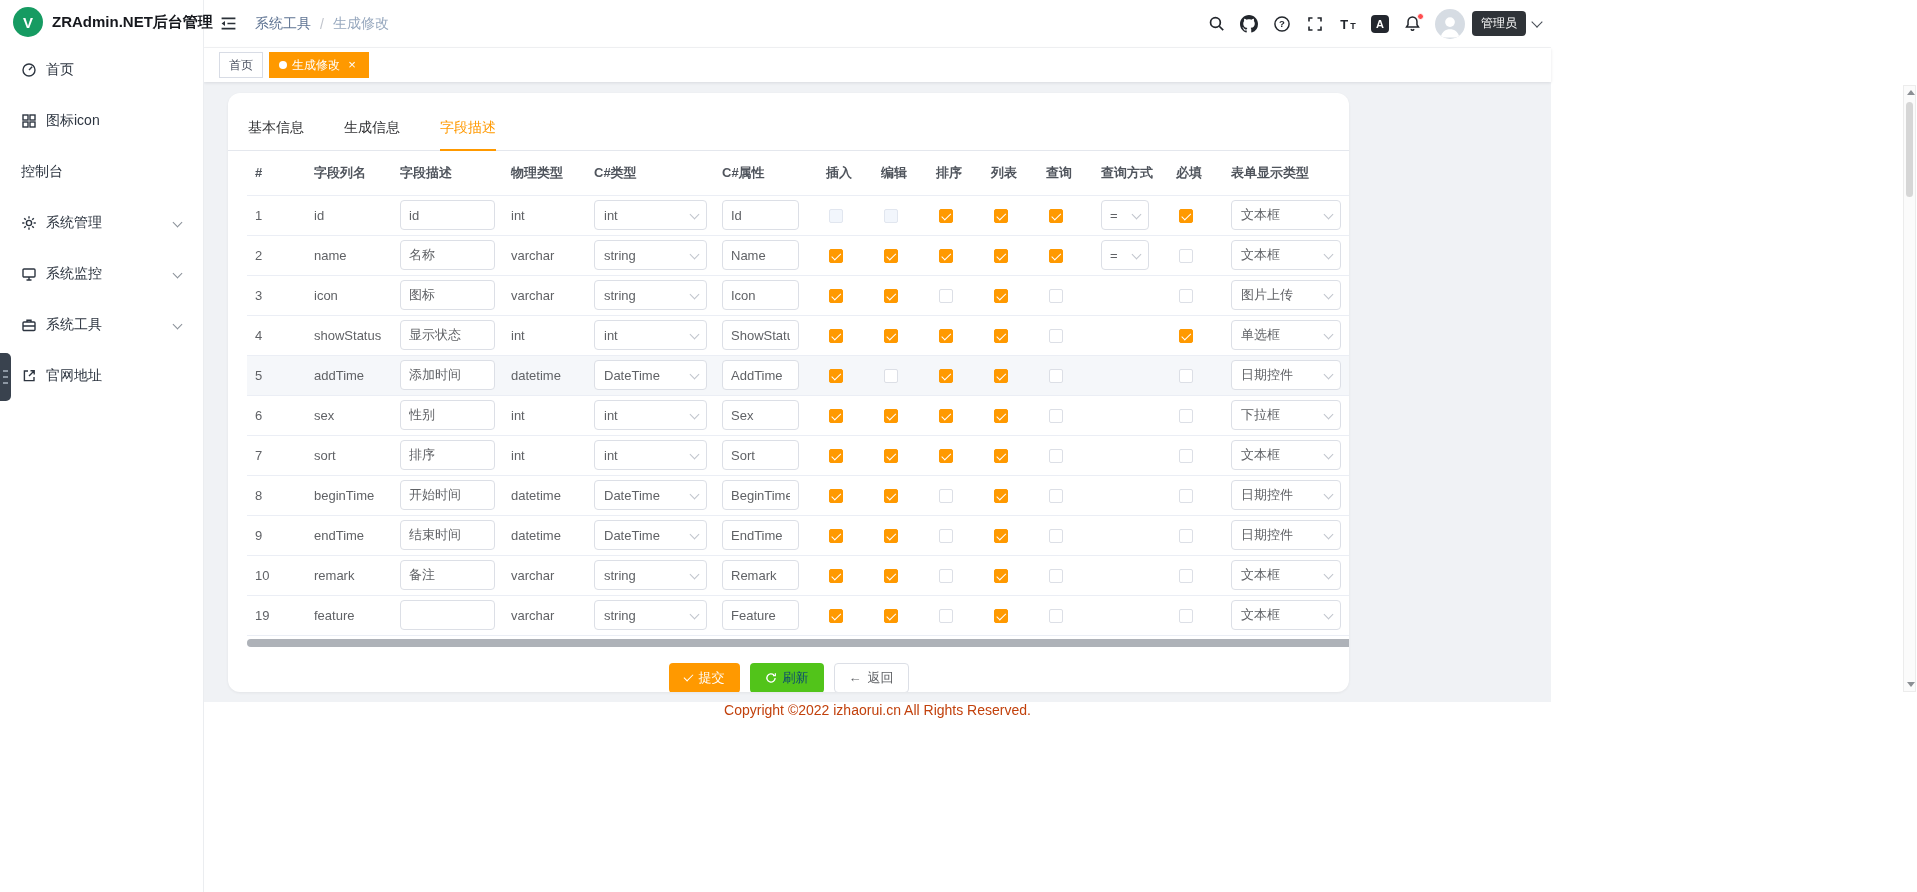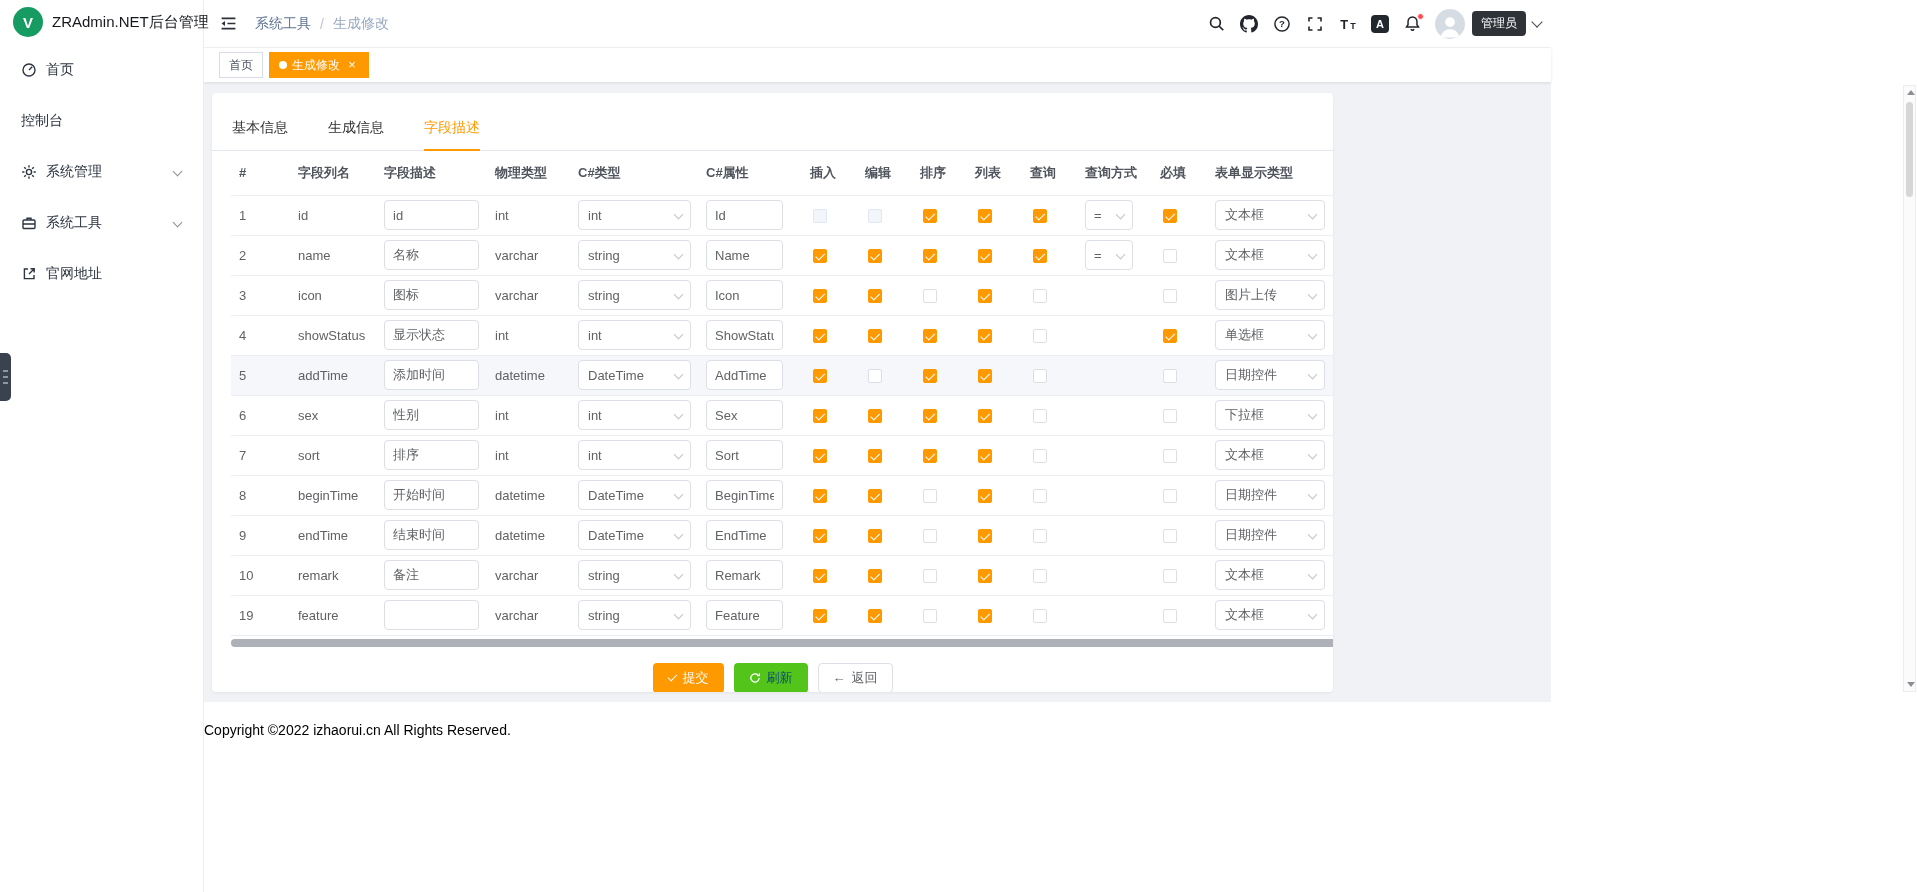--- a/index.html
+++ b/index.html
@@ -10,21 +10,21 @@
   body{
     width:1917px; height:892px; background:#fff; overflow:hidden; position:relative;
     font-family:"Liberation Sans","DejaVu Sans",sans-serif; color:#303133; font-size:14px;
   }
   svg{display:block}
 
   
   .sidebar{position:absolute;left:0;top:0;width:204px;height:892px;background:#fff;border-right:1px solid #ebedf0;z-index:6}
   .logo{height:44px;display:flex;align-items:center;gap:9px;padding-left:13px}
   .logo-circle{width:30px;height:30px;border-radius:50%;background:var(--logo);color:#fff;font-weight:bold;font-size:15px;display:flex;align-items:center;justify-content:center;flex:0 0 30px}
-  .logo-title{font-size:15px;font-weight:normal;color:#16181d;white-space:nowrap}
+  .logo-title{font-size:15px;font-weight:bold;color:#16181d;white-space:nowrap}
   .menu-item{height:51px;display:flex;align-items:center;padding-left:21px;padding-right:16px;font-size:14px;color:#2d3540;cursor:pointer;position:relative}
   .mi-icon{width:16px;height:16px;margin-right:9px;display:inline-flex;align-items:center;justify-content:center;color:#2d3540}
   .mi-arrow{position:absolute;right:22px;top:22px;width:7px;height:7px;border-right:1.4px solid #8a9099;border-bottom:1.4px solid #8a9099;transform:rotate(45deg)}
   .drawer-handle{position:absolute;left:0;top:353px;width:11px;height:48px;background:#39424e;border-radius:0 5px 5px 0;z-index:9;cursor:pointer}
   .drawer-handle::after{content:'';position:absolute;left:3px;top:17px;width:5px;height:2px;background:#8d97a3;box-shadow:0 6px 0 #8d97a3,0 12px 0 #8d97a3}
 
   
   .header{position:absolute;left:204px;top:0;width:1347px;height:48px;background:#fff;display:flex;align-items:center;justify-content:space-between;padding:0 10px 0 14px;border-bottom:1px solid #f2f3f5}
   .h-left{display:flex;align-items:center;gap:17px}
   .fold-btn{width:20px;height:20px;display:flex;align-items:center;justify-content:center;cursor:pointer;color:#2b3138}
@@ -43,21 +43,21 @@
 
   
   .tags{position:absolute;left:204px;top:48px;width:1347px;height:34px;background:#fff;box-shadow:0 1px 3px rgba(0,21,41,.10);display:flex;align-items:center;gap:6px;padding-left:15px;z-index:4}
   .tag{height:26px;display:inline-flex;align-items:center;padding:0 9px;border:1px solid #d8dce5;background:#fff;color:#495060;font-size:12px;cursor:pointer}
   .tag.active{background:var(--accent);border-color:var(--accent);color:#fff}
   .tag .dot{width:8px;height:8px;border-radius:50%;background:#fff;margin-right:5px}
   .tag .close{margin-left:5px;font-size:13px;width:14px;height:14px;line-height:13px;text-align:center;border-radius:50%;font-style:normal}
 
   
   .content{position:absolute;left:204px;top:82px;width:1347px;height:620px;background:#f0f2f5}
-  .card{position:absolute;left:8px;top:11px;width:1121px;height:599px;background:#fff;border-radius:4px;box-shadow:0 1px 3px rgba(0,0,0,.06);overflow:hidden}
+  .card{position:absolute;left:24px;top:11px;width:1121px;height:599px;background:#fff;border-radius:12px;box-shadow:0 1px 3px rgba(0,0,0,.06);overflow:hidden}
   .card-tabs{display:flex;gap:40px;padding:26px 20px 0;border-bottom:1px solid #e4e7ed}
   .ctab{font-size:14px;color:#303133;padding-bottom:13px;cursor:pointer;position:relative}
   .ctab.active{color:var(--accent)}
   .ctab.active::after{content:'';position:absolute;left:0;right:0;bottom:-1px;height:2px;background:var(--accent)}
 
   .table-wrap{margin-left:19px;width:1296px;overflow:hidden}
   table{border-collapse:collapse;table-layout:fixed;width:1351px;font-size:13px;color:var(--txt)}
   th{font-weight:bold;color:#50555d;text-align:left;height:44px;padding-left:8px;border-bottom:1px solid var(--row-line);font-size:13px;white-space:nowrap}
   td{height:40px;padding-left:8px;border-bottom:1px solid var(--row-line);white-space:nowrap}
   tr.hl td{background:#f5f7fa}
@@ -79,21 +79,21 @@
   .h-thumb{width:1120px;height:8px;border-radius:4px;background:#aeb2b8}
 
   .btn-row{display:flex;justify-content:center;gap:10px;margin-top:16px}
   .btn{height:30px;padding:0 14px;border-radius:4px;border:1px solid transparent;font-size:13px;display:inline-flex;align-items:center;gap:6px;cursor:pointer;font-family:inherit}
   .btn.orange{background:var(--accent);color:#fff}
   .btn.green{background:var(--green);color:#0c4a6e}
   .btn.plain{background:#fff;border-color:var(--border);color:var(--txt)}
   .i-check{width:9px;height:5px;border-left:1.6px solid #fff;border-bottom:1.6px solid #fff;transform:rotate(-45deg);margin-top:-3px;display:inline-block}
   .i-back{font-size:13px;color:#606266}
 
-  .footer{position:absolute;left:204px;top:722px;width:1347px;text-align:left;font-size:14px;color:#000000}
+  .footer{position:absolute;left:204px;top:702px;width:1347px;text-align:center;font-size:14px;color:#c2410c}
 
   
   .v-scrollbar{position:absolute;right:1px;top:85px;width:13px;height:607px;background:#fbfbfb;border:1px solid #ececec}
   .v-arrow{position:absolute;left:2.5px;width:0;height:0;border-left:4px solid transparent;border-right:4px solid transparent;cursor:pointer}
   .v-arrow.up{top:4px;border-bottom:5px solid #8b8f94}
   .v-arrow.down{bottom:4px;border-top:5px solid #8b8f94}
   .v-thumb{position:absolute;left:2px;top:16px;width:7px;height:95px;border-radius:4px;background:#d6d6d6;cursor:pointer}
 </style>
 </head>
 <body>
@@ -107,30 +107,51 @@
     <div class="menu-item">
       <span class="mi-icon">
         <svg width="16" height="16" viewBox="0 0 16 16" fill="none" stroke="currentColor" stroke-width="1.4">
             <circle cx="8" cy="8" r="6"></circle>
             <path d="M8 8 L11.2 4.8"></path>
           </svg>
       </span>
       <span>首页</span>
     </div>
     <div class="menu-item">
+      <span class="mi-icon">
+        <svg width="16" height="16" viewBox="0 0 16 16" fill="none" stroke="currentColor" stroke-width="1.4">
+            <rect x="2" y="2" width="5" height="5"></rect>
+            <rect x="9" y="2" width="5" height="5"></rect>
+            <rect x="2" y="9" width="5" height="5"></rect>
+            <rect x="9" y="9" width="5" height="5"></rect>
+          </svg>
+      </span>
+      <span>图标icon</span>
+    </div>
+    <div class="menu-item">
       <span>控制台</span>
     </div>
     <div class="menu-item">
       <span class="mi-icon">
         <svg width="16" height="16" viewBox="0 0 16 16" fill="none" stroke="currentColor" stroke-width="1.4">
             <circle cx="8" cy="8" r="2.6"></circle>
             <path d="M8 1.2v2.2M8 12.6v2.2M1.2 8h2.2M12.6 8h2.2M3.2 3.2l1.6 1.6M11.2 11.2l1.6 1.6M12.8 3.2l-1.6 1.6M4.8 11.2l-1.6 1.6"></path>
           </svg>
       </span>
       <span>系统管理</span>
+      <span class="mi-arrow"></span>
+    </div>
+    <div class="menu-item">
+      <span class="mi-icon">
+        <svg width="16" height="16" viewBox="0 0 16 16" fill="none" stroke="currentColor" stroke-width="1.4">
+            <rect x="2" y="3" width="12" height="8" rx="1"></rect>
+            <path d="M8 11v3M5.5 14h5"></path>
+          </svg>
+      </span>
+      <span>系统监控</span>
       <span class="mi-arrow"></span>
     </div>
     <div class="menu-item">
       <span class="mi-icon">
         <svg width="16" height="16" viewBox="0 0 16 16" fill="none" stroke="currentColor" stroke-width="1.4">
             <rect x="2" y="5" width="12" height="8.5" rx="1"></rect>
             <path d="M6 5V3.2h4V5M2 9h12"></path>
           </svg>
       </span>
       <span>系统工具</span>

